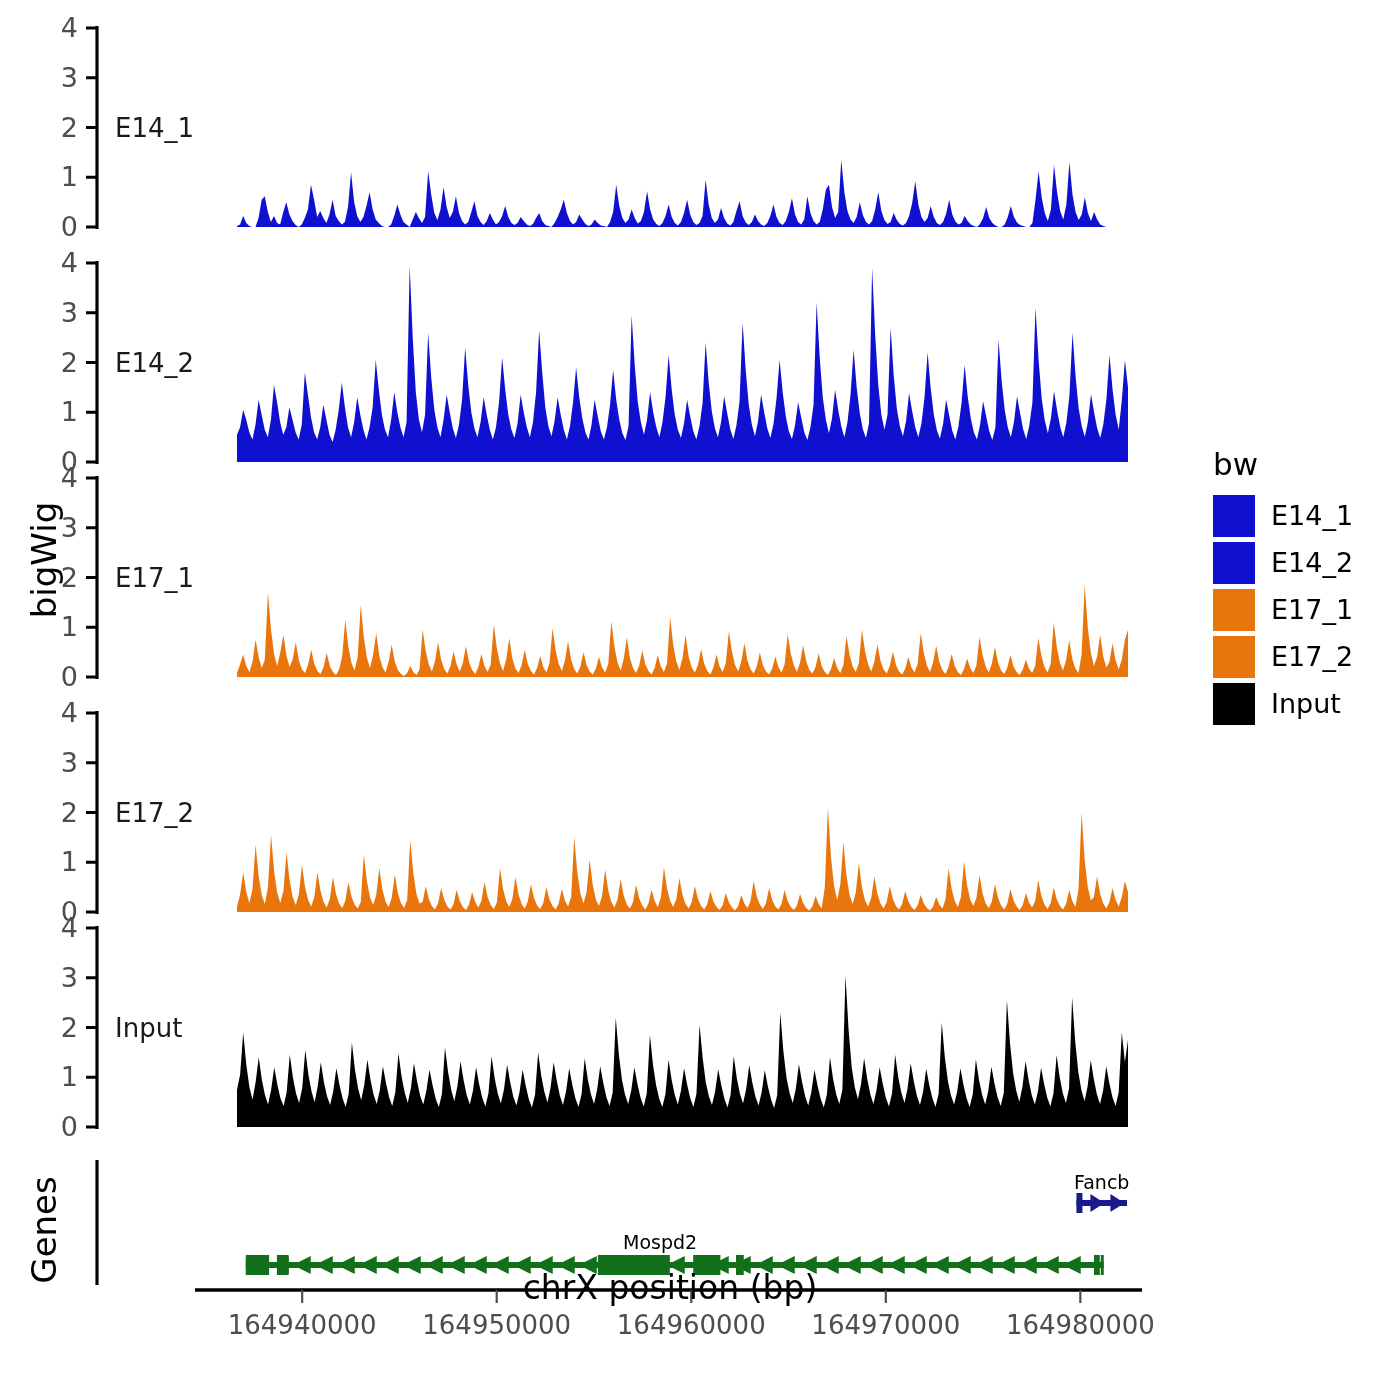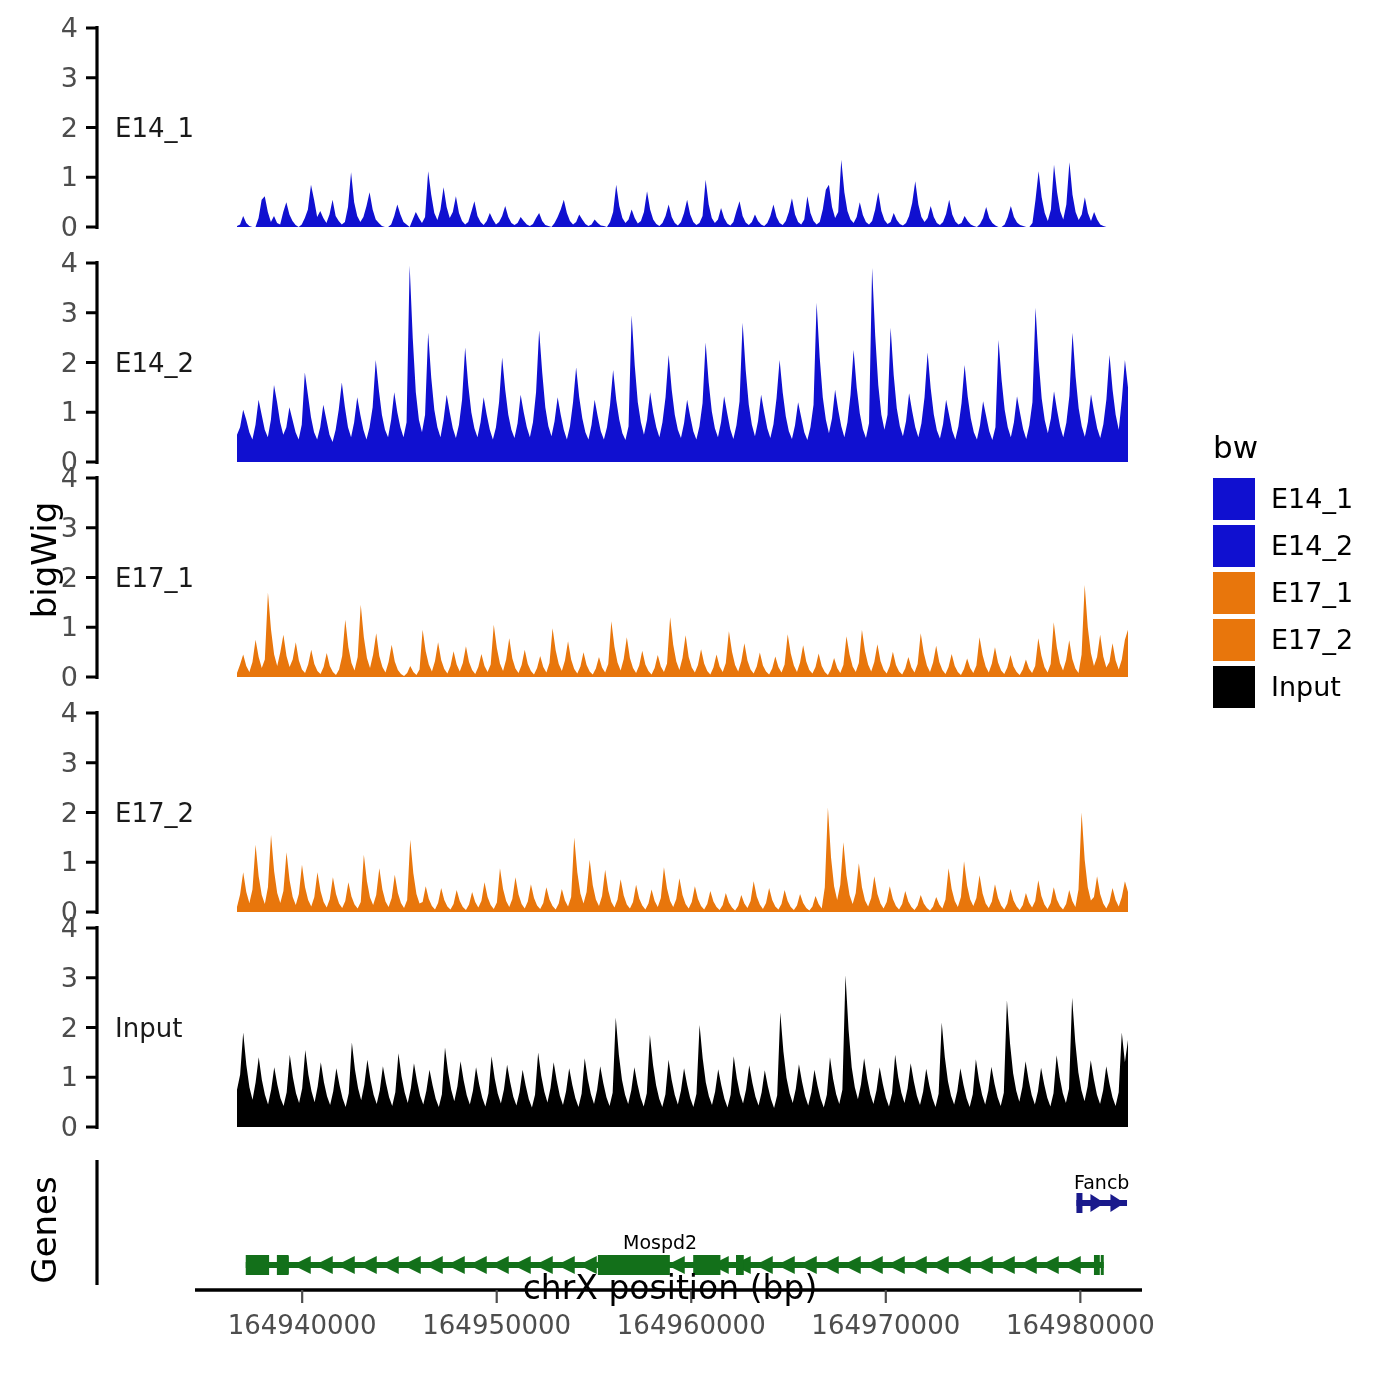--- a/index.html
+++ b/index.html
@@ -226,21 +226,21 @@
         </g>
       </svg>
   </div>
 
   <div class="abs" style="left:140px; top:1261px; width:1060px; height:54px;">
     <svg width="1060" height="54" viewBox="0 0 1060 54">
       <text class="xaxistitle" x="530" y="38" text-anchor="middle">chrX position (bp)</text>
     </svg>
   </div>
 
-  <div class="abs" style="left:1205px; top:430px; width:195px; height:290px;text-align:right;">
+  <div class="abs" style="left:1205px; top:447px; width:195px; height:290px;text-align:right;">
     <svg id="legend-svg" width="195" height="290" viewBox="0 0 195 290">
         <text x="8" y="28" text-anchor="start" class="legend-title">bw</text>
         <g>
           <rect x="8" y="48" width="42" height="42" fill="#1010d0"></rect>
           <text x="66" y="78" text-anchor="start" class="legend-label">E14_1</text>
         </g>
         <g>
           <rect x="8" y="95" width="42" height="42" fill="#1010d0"></rect>
           <text x="66" y="125" text-anchor="start" class="legend-label">E14_2</text>
         </g>

